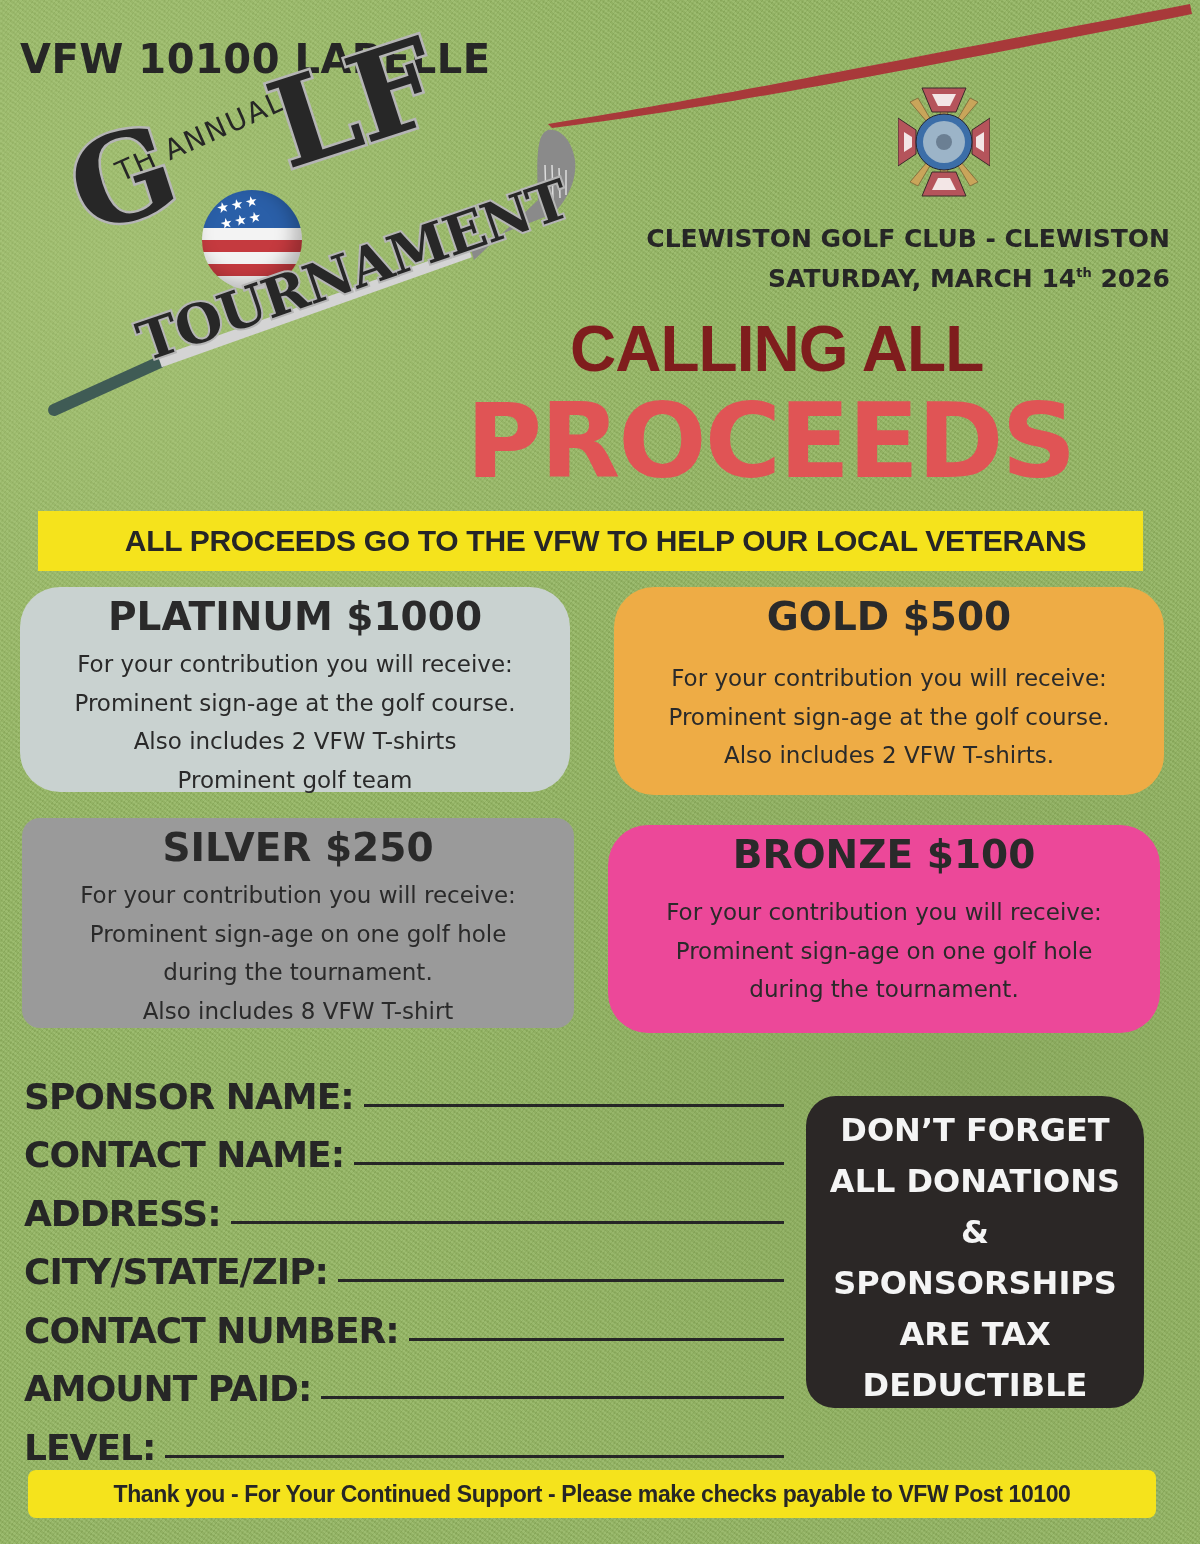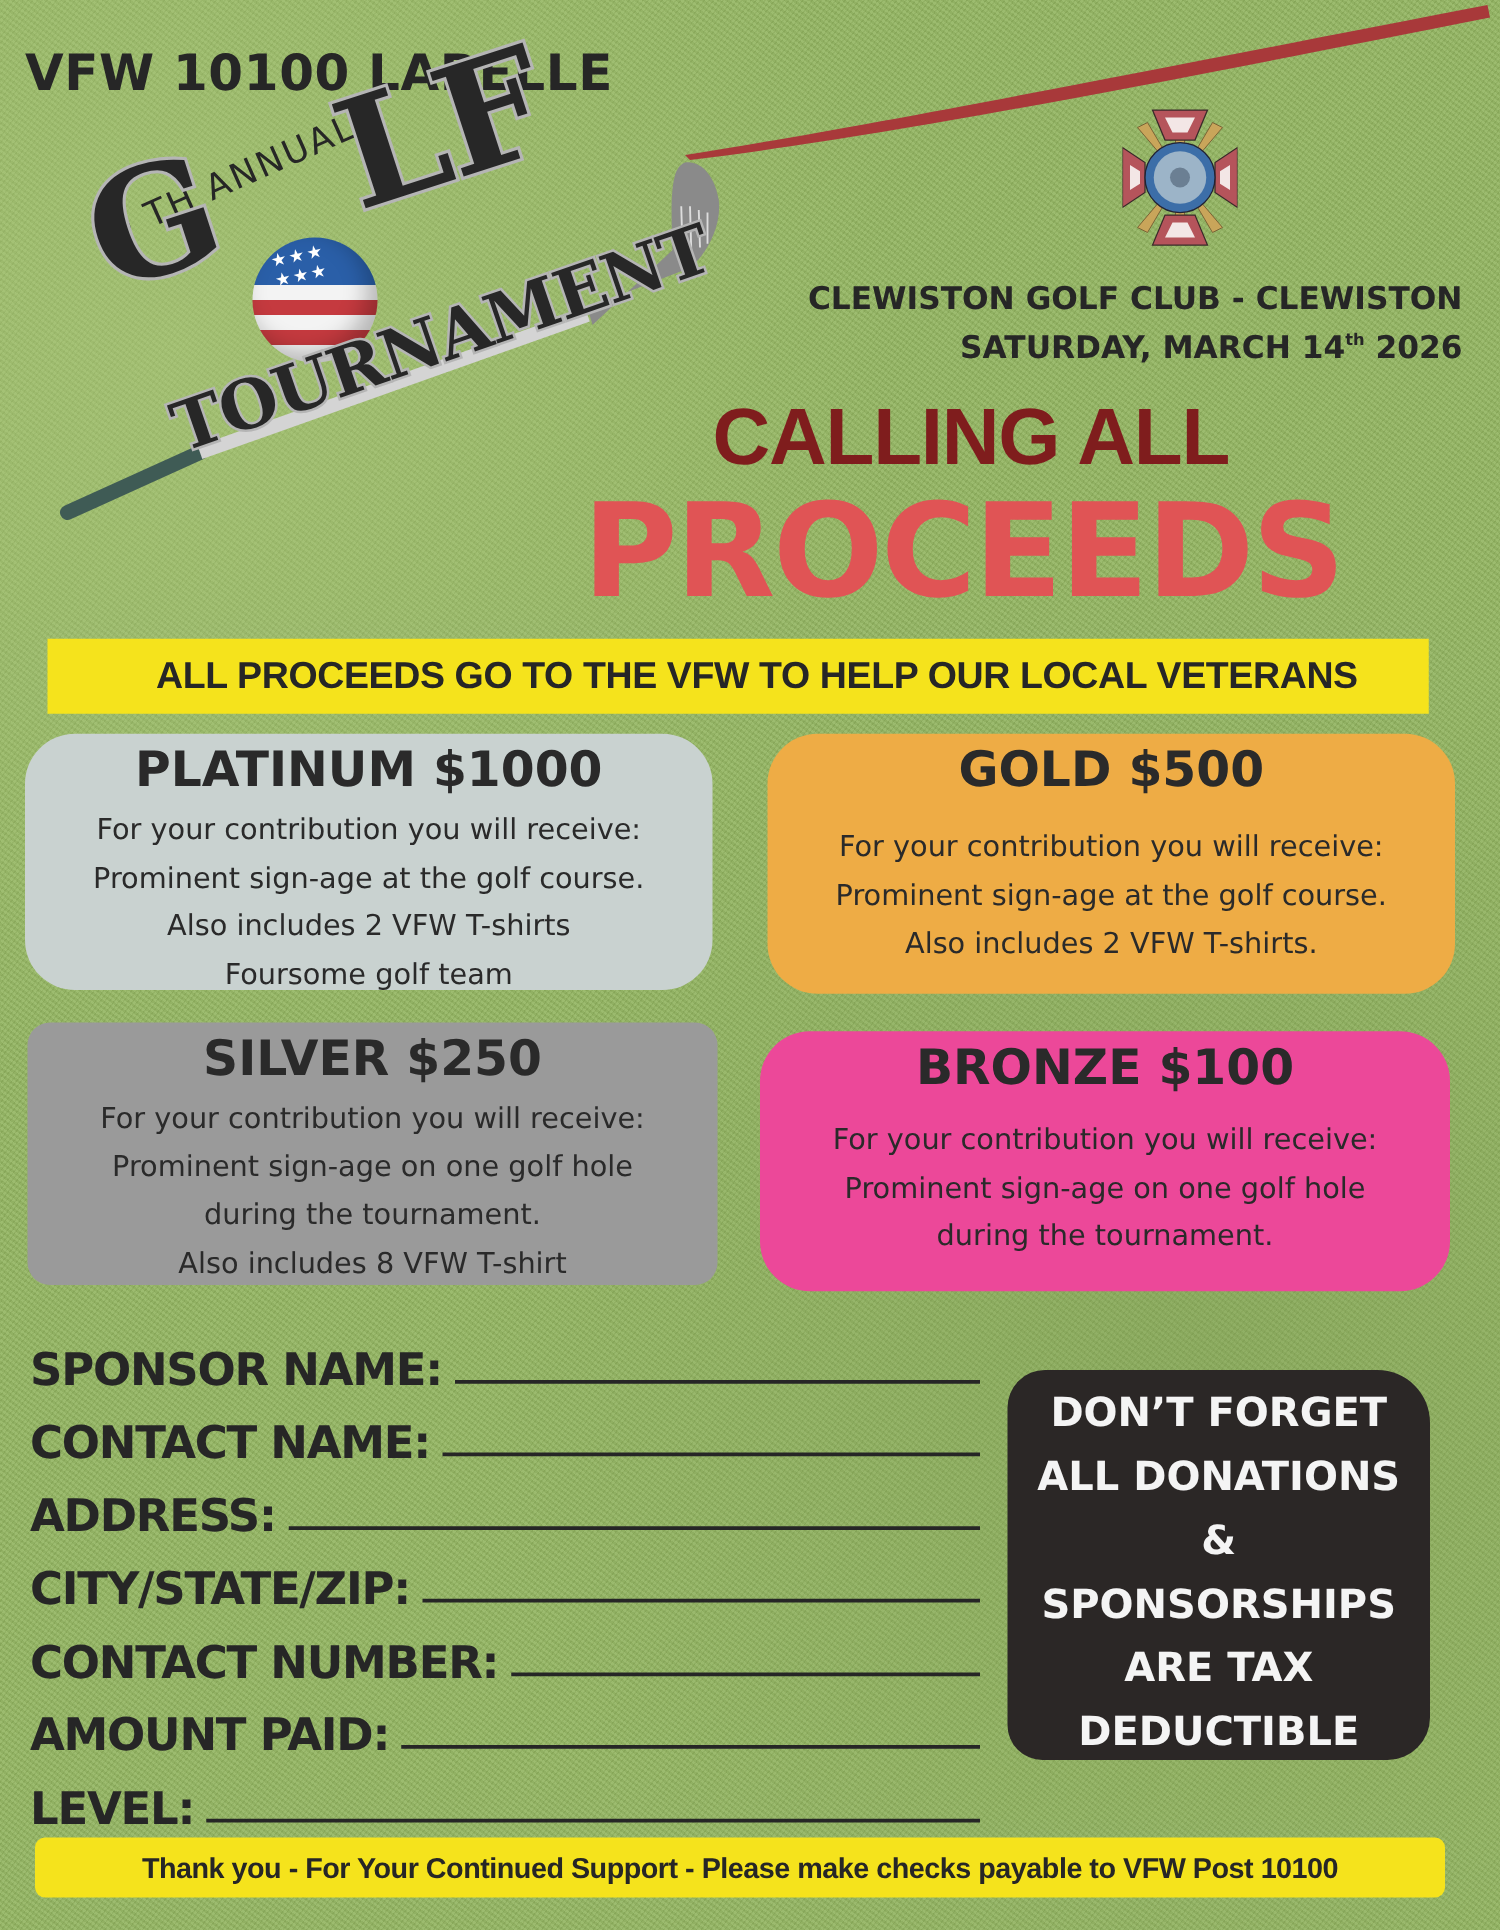--- a/index.html
+++ b/index.html
@@ -192,21 +192,21 @@
 <div class="abs calling-all">CALLING ALL</div>
 <div class="abs sponsors-big">PROCEEDS</div>
 
 <div class="abs proceeds-banner">ALL PROCEEDS GO TO THE VFW TO HELP OUR LOCAL VETERANS</div>
 
 <div class="abs tier tier-platinum">
   <div class="tier-title">PLATINUM $1000</div>
   <div class="tier-line">For your contribution you will receive:</div>
   <div class="tier-line">Prominent sign-age at the golf course.</div>
   <div class="tier-line">Also includes 2 VFW T-shirts</div>
-  <div class="tier-line">Foursome golf team</div>
+  <div class="tier-line">Prominent golf team</div>
 </div>
 
 <div class="abs tier tier-gold">
   <div class="tier-title">GOLD $500</div>
   <div class="tier-line">For your contribution you will receive:</div>
   <div class="tier-line">Prominent sign-age at the golf course.</div>
   <div class="tier-line">Also includes 2 VFW T-shirts.</div>
 </div>
 
 <div class="abs tier tier-silver">

